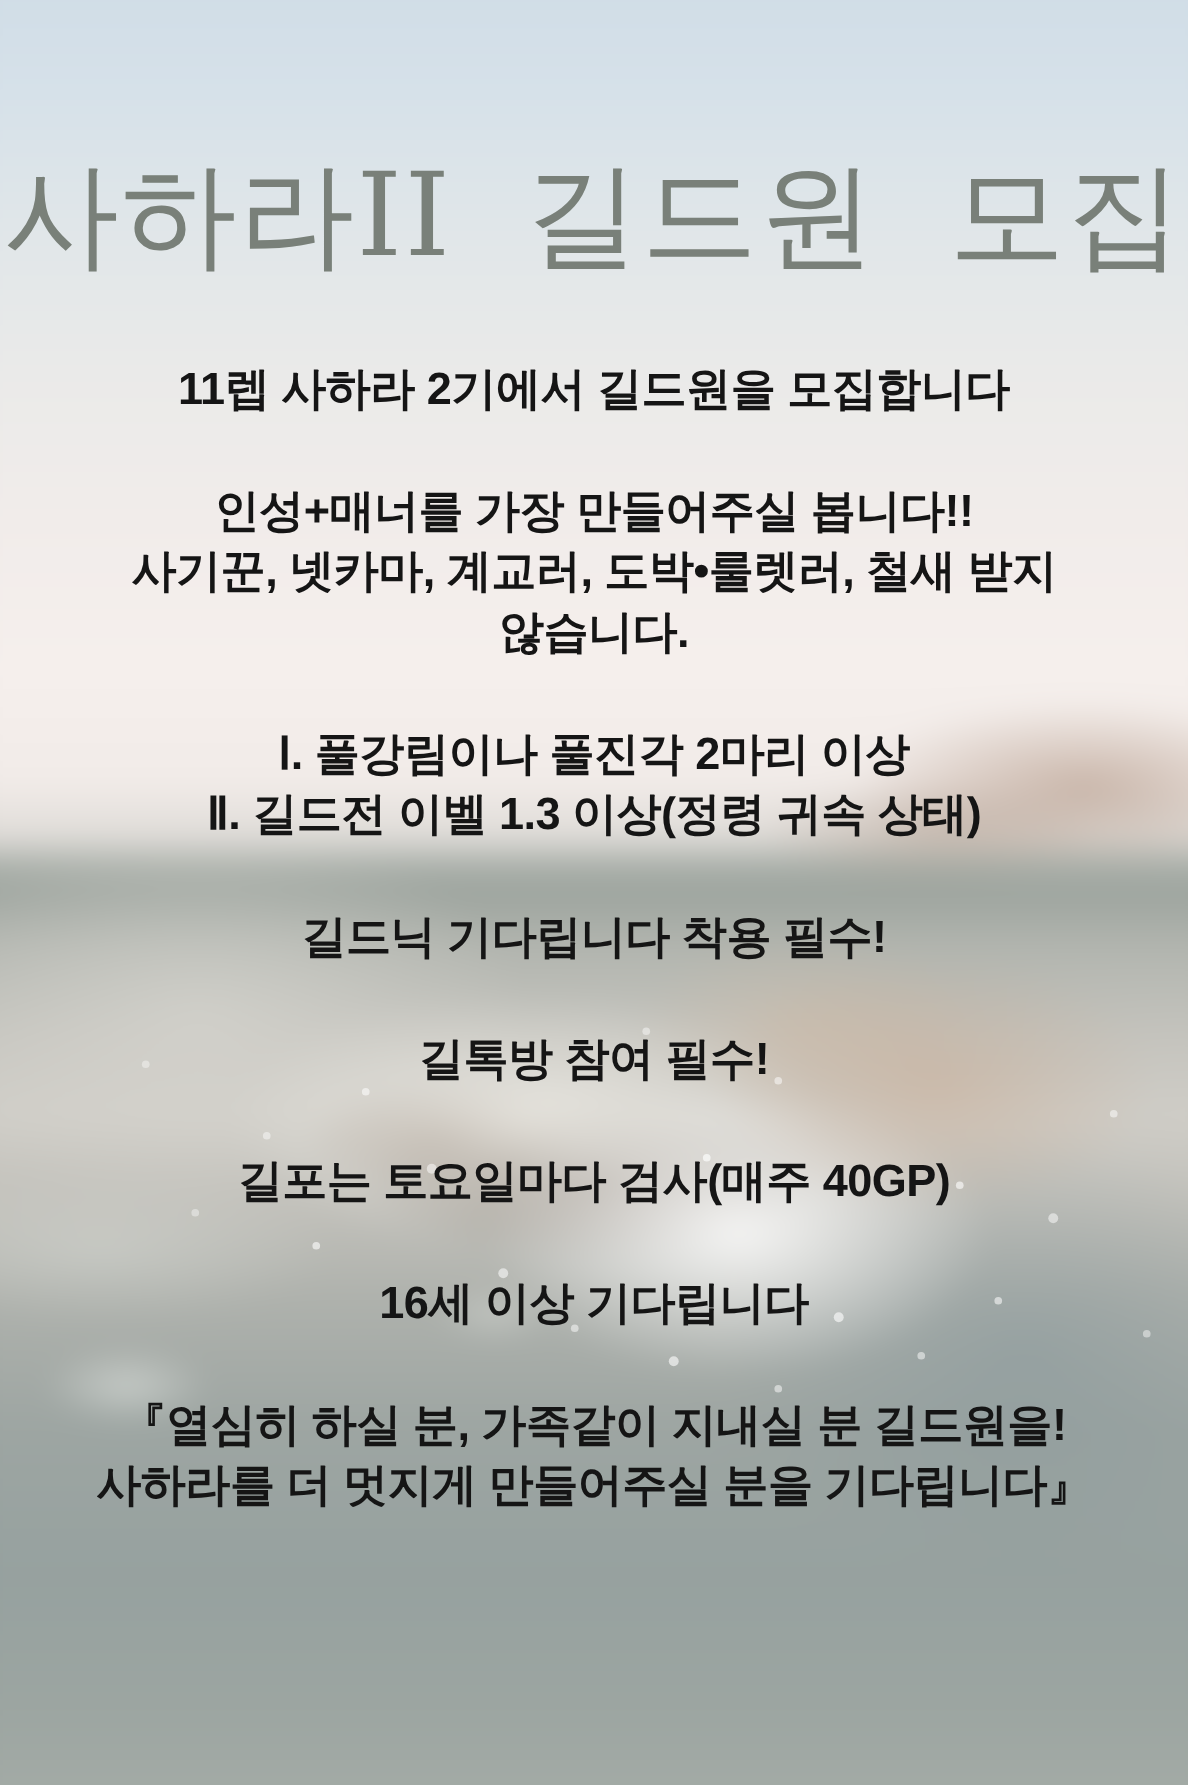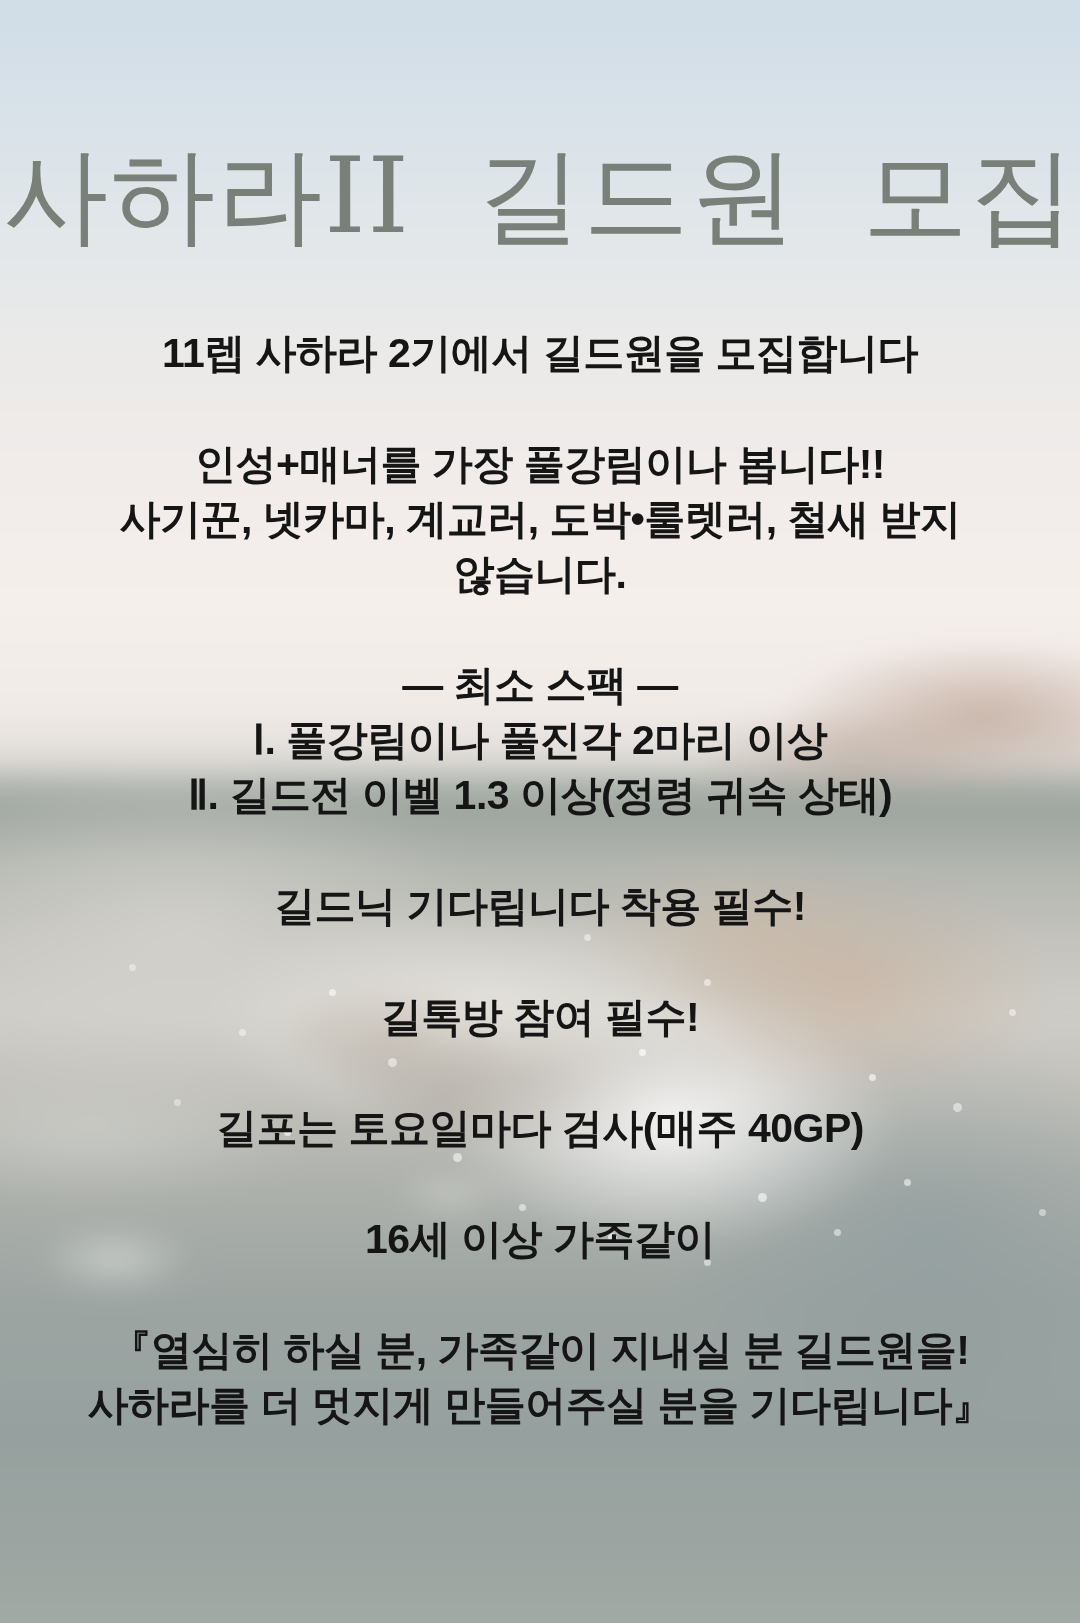--- a/index.html
+++ b/index.html
@@ -106,45 +106,44 @@
 
   <h1 class="title">사하라II 길드원 모집</h1>
 
   <div class="body-text">
 
     <div class="para">
       <div>11렙 사하라 2기에서 길드원을 모집합니다</div>
     </div>
 
     <div class="para">
-      <div>인성+매너를 가장 풀강림이나 봅니다!!</div>
+      <div>인성+매너를 가장 만들어주실 봅니다!!</div>
       <div>사기꾼, 넷카마, 계교러, 도박•룰렛러, 철새 받지</div>
       <div>않습니다.</div>
     </div>
 
     <div class="para">
-      <div>— 최소 스팩 —</div>
       <div>Ⅰ. 풀강림이나 풀진각 2마리 이상</div>
       <div>Ⅱ. 길드전 이벨 1.3 이상(정령 귀속 상태)</div>
     </div>
 
     <div class="para">
       <div>길드닉 기다립니다 착용 필수!</div>
     </div>
 
     <div class="para">
       <div>길톡방 참여 필수!</div>
     </div>
 
     <div class="para">
       <div>길포는 토요일마다 검사(매주 40GP)</div>
     </div>
 
     <div class="para">
-      <div>16세 이상 가족같이</div>
+      <div>16세 이상 기다립니다</div>
     </div>
 
     <div class="para">
       <div>『열심히 하실 분, 가족같이 지내실 분 길드원을!</div>
       <div>사하라를 더 멋지게 만들어주실 분을 기다립니다』</div>
     </div>
 
   </div>
 
 

